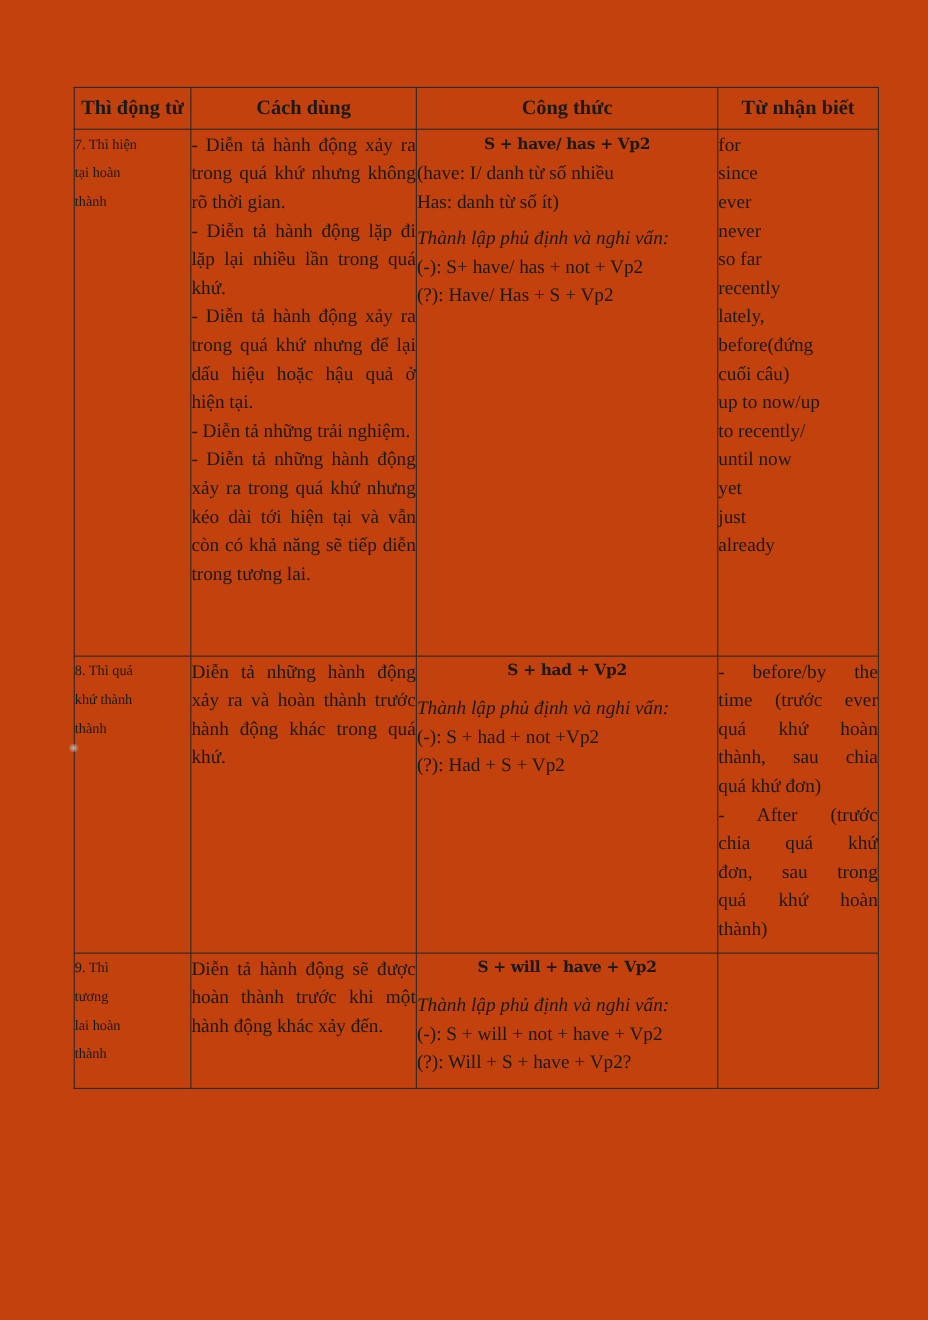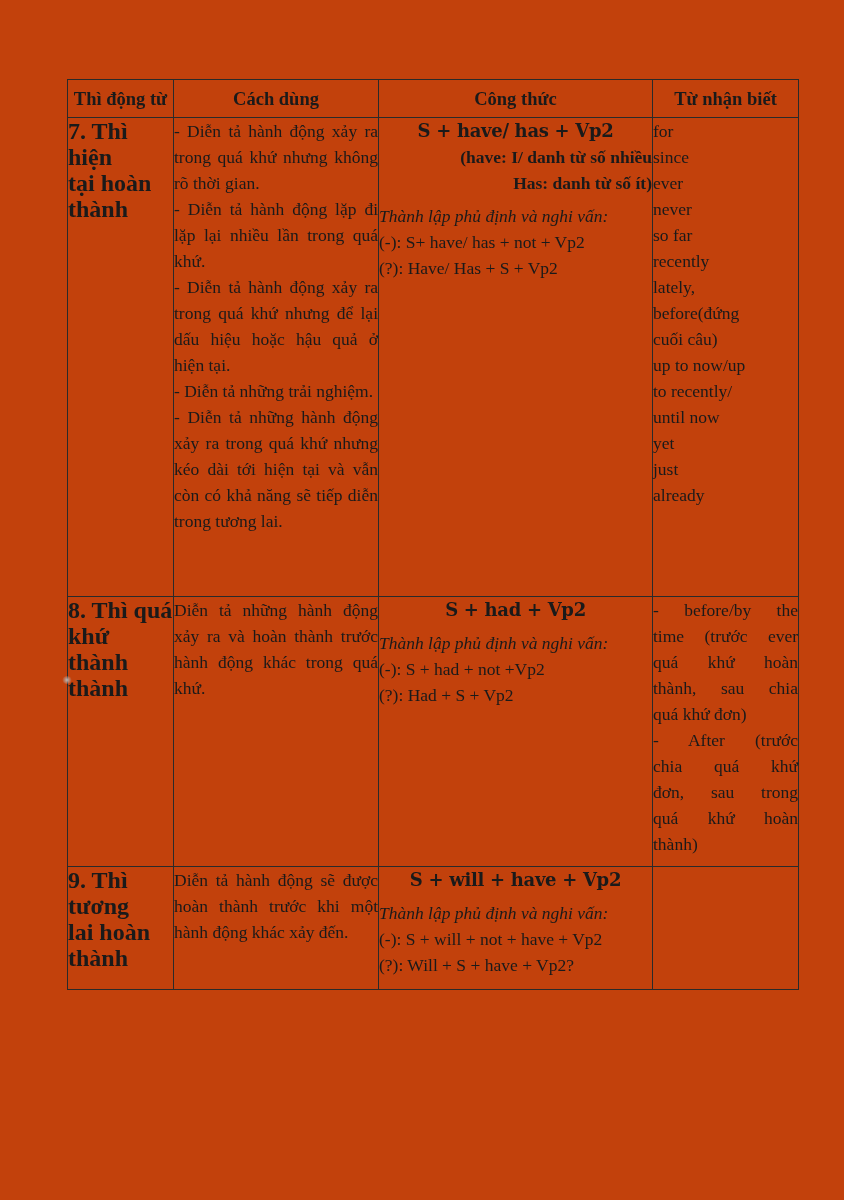--- a/index.html
+++ b/index.html
@@ -43,44 +43,43 @@
       height: 37px;
       vertical-align: middle;
       text-align: center;
     }
     col.c1 { width: 106px; }
     col.c2 { width: 205px; }
     col.c3 { width: 274px; }
     col.c4 { width: 146px; }
 
     .tense-name {
-      font-weight: bold;
+      font-weight: normal;
       padding: 4px 4px 0 10px;
-      font-size: 24px;
+      font-size: 13px;
     }
     .usage {
       padding: 4px 8px 0 8px;
       text-align: justify;
     }
     .usage .line { display: block; }
     .formula {
       padding: 4px 6px 0 8px;
     }
     .formula .main {
       display: block;
       text-align: center;
       font-weight: bold;
-      font-size: 18px;
+      font-size: 14px;
       font-family: "DejaVu Serif", "Liberation Serif", serif;
       letter-spacing: -0.3px;
     }
     .formula .note {
       display: block;
-      text-align: right;
-      font-weight: bold;
+      text-align: left;
     }
     .formula .sub-title {
       display: block;
       font-style: italic;
       margin-top: 7px;
     }
     .formula .rule {
       display: block;
     }
     .signals {

